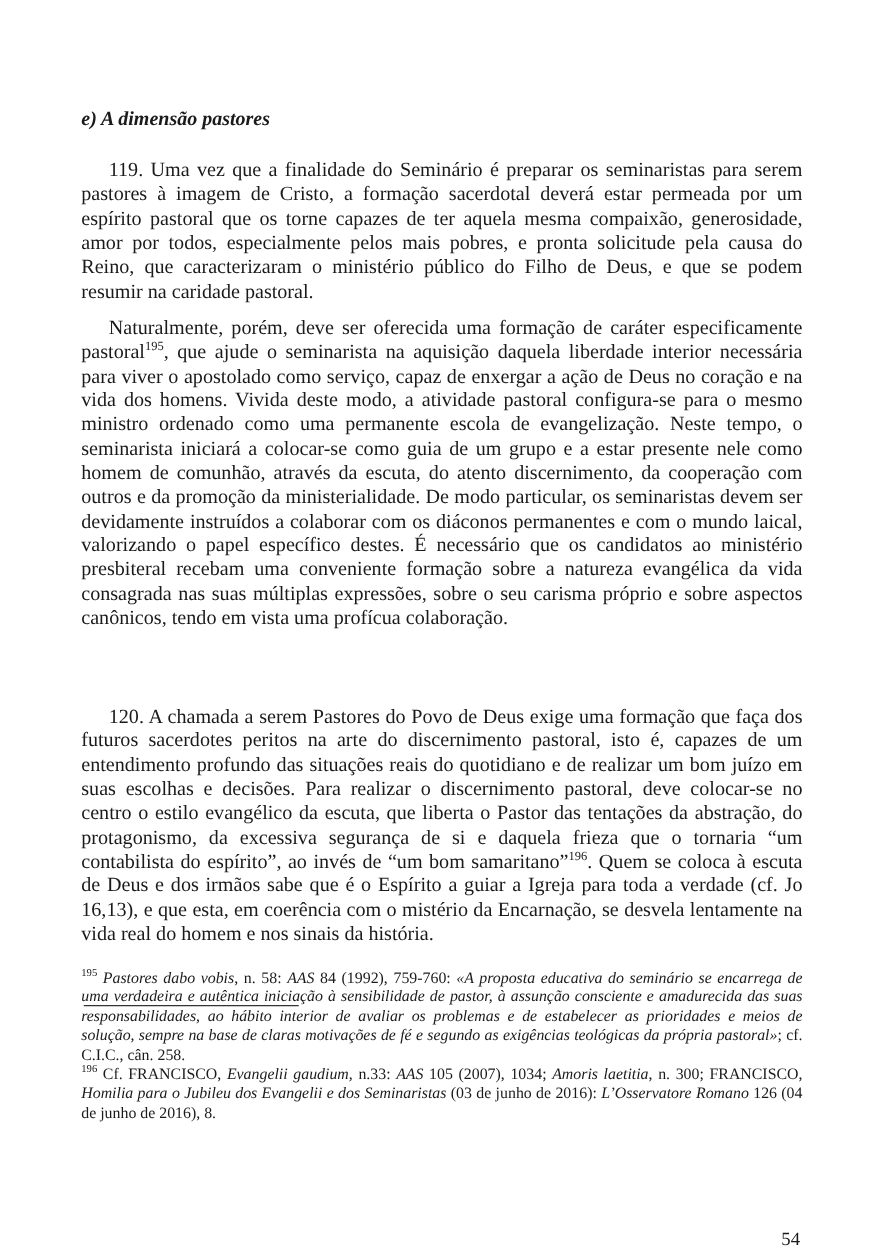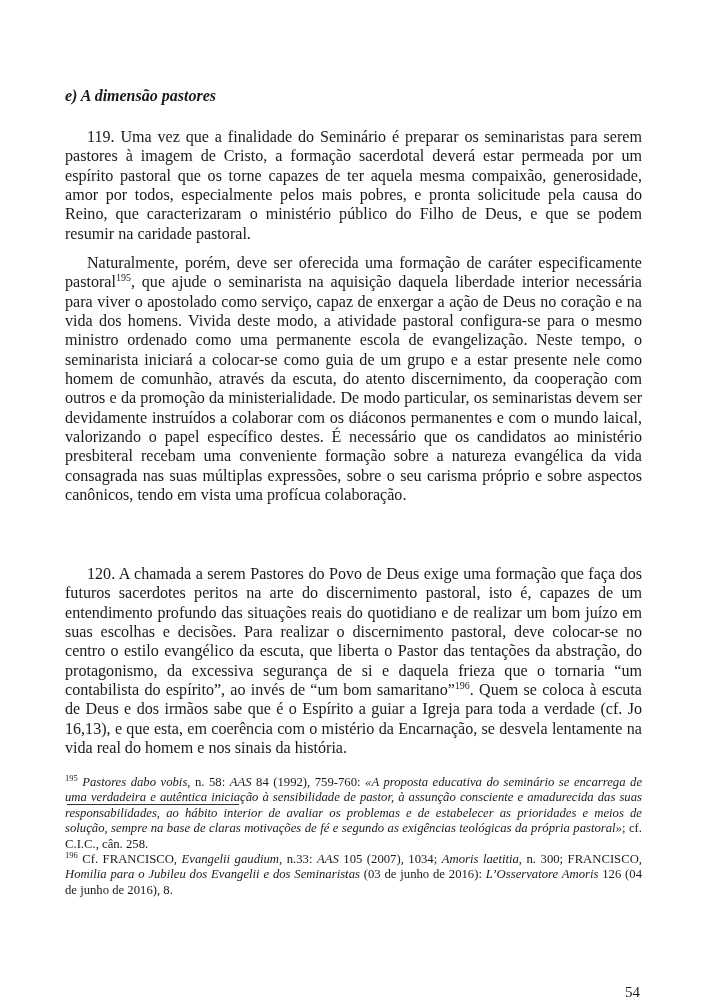--- a/index.html
+++ b/index.html
@@ -30,17 +30,17 @@
   <p class="para" id="p119">119. Uma vez que a finalidade do Seminário é preparar os seminaristas para serem pastores à imagem de Cristo, a formação sacerdotal deverá estar permeada por um espírito pastoral que os torne capazes de ter aquela mesma compaixão, generosidade, amor por todos, especialmente pelos mais pobres, e pronta solicitude pela causa do Reino, que caracterizaram o ministério público do Filho de Deus, e que se podem resumir na  caridade pastoral.</p>
 
   <p class="para" id="p119b"><span>Naturalmente, porém, deve ser oferecida uma formação de caráter especificamente pastoral</span><sup>195</sup><span>, que ajude o seminarista na aquisição daquela liberdade interior necessária para viver o apostolado como serviço, capaz de enxergar a ação de Deus no coração e na vida dos homens. Vivida deste modo, a atividade pastoral configura-se para o mesmo ministro ordenado como uma permanente escola de evangelização. Neste tempo, o seminarista iniciará a colocar-se como guia de um grupo e a estar presente nele como homem de comunhão, através da escuta, do atento discernimento, da cooperação com outros e da promoção da ministerialidade. De modo particular, os seminaristas devem ser devidamente instruídos a colaborar com os diáconos permanentes e com o mundo laical, valorizando o papel específico destes. É necessário que os candidatos ao ministério presbiteral recebam uma conveniente formação sobre a natureza evangélica da vida consagrada nas suas múltiplas expressões, sobre o seu carisma próprio e sobre aspectos canônicos, tendo em vista uma profícua colaboração.</span></p>
 
   <p class="para" id="p120"><span>120. A chamada a serem Pastores do Povo de Deus exige uma formação que faça dos futuros sacerdotes peritos na arte do discernimento pastoral, isto é, capazes de um entendimento profundo das situações reais do quotidiano e de realizar um bom juízo em suas escolhas e decisões. Para realizar o discernimento pastoral, deve colocar-se no centro o estilo evangélico da escuta, que liberta o Pastor das tentações da abstração, do protagonismo, da excessiva segurança de si e daquela frieza que o tornaria “um contabilista do espírito”, ao invés de “um bom samaritano”</span><sup>196</sup><span>. Quem se coloca à escuta de Deus e dos irmãos sabe que é o Espírito a guiar a Igreja para toda a verdade (cf. Jo 16,13), e que esta, em coerência com o mistério da Encarnação, se desvela lentamente na vida real do homem e nos sinais da história.</span></p>
 
   <div class="rule"></div>
 
   <div class="footnotes">
     <p class="fn"><sup>195</sup> <i>Pastores dabo vobis</i><span>, n. 58: </span><i>AAS</i><span> 84 (1992), 759-760: </span><i>«A proposta educativa do seminário se encarrega de uma verdadeira e autêntica iniciação à sensibilidade de pastor, à assunção consciente e amadurecida das suas responsabilidades, ao hábito interior de avaliar os problemas e de estabelecer as prioridades e meios de solução, sempre na base de claras motivações de fé e segundo as exigências teológicas da própria pastoral»</i><span>; cf. C.I.C., cân. 258.</span></p>
-    <p class="fn"><sup>196</sup><span> Cf. FRANCISCO, </span><i>Evangelii gaudium,</i><span> n.33: </span><i>AAS</i><span> 105 (2007), 1034; </span><i>Amoris laetitia</i><span>, n. 300; FRANCISCO, </span><i>Homilia para o Jubileu dos Evangelii e dos Seminaristas</i><span> (03 de junho de 2016): </span><i>L’Osservatore Amoris</i><span> 126 (04 de junho de 2016), 8.</span></p>
+    <p class="fn"><sup>196</sup><span> Cf. FRANCISCO, </span><i>Evangelii gaudium,</i><span> n.33: </span><i>AAS</i><span> 105 (2007), 1034; </span><i>Amoris laetitia</i><span>, n. 300; FRANCISCO, </span><i>Homilia para o Jubileu dos Evangelii e dos Seminaristas</i><span> (03 de junho de 2016): </span><i>L’Osservatore Romano</i><span> 126 (04 de junho de 2016), 8.</span></p>
   </div>
 </div>
 
 <div class="pagenum">54</div>
 
 </body></html>

